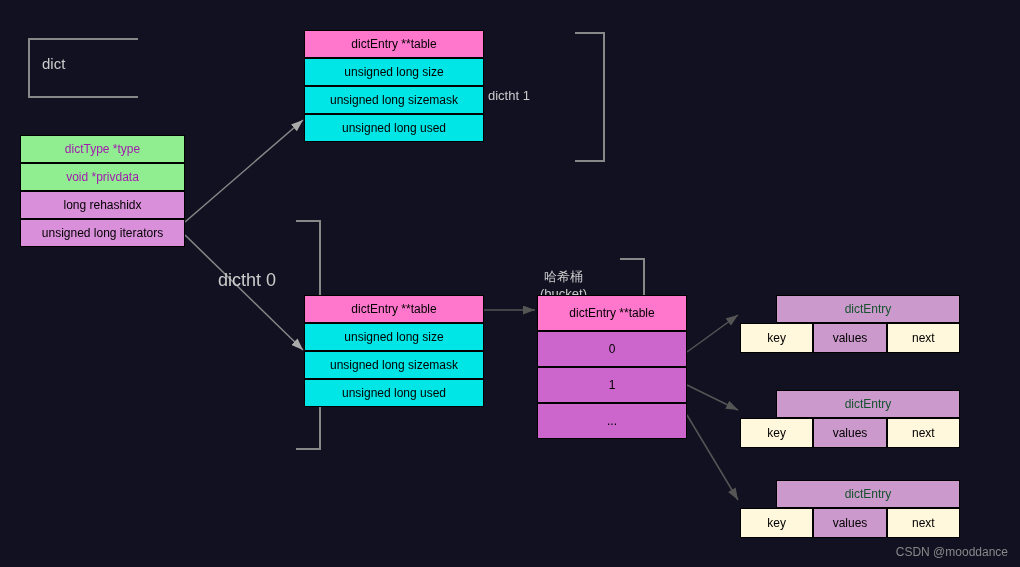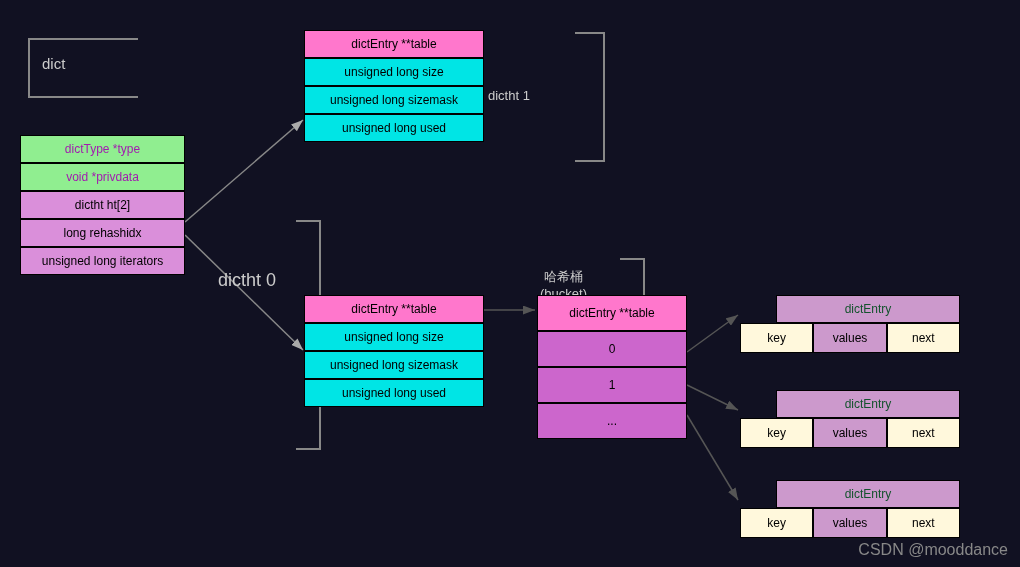--- a/index.html
+++ b/index.html
@@ -185,21 +185,21 @@
     .row-bucket-table { background: #ff77cc; color: #000; }
     .row-bucket-0 { background: #cc66cc; color: #000; }
     .row-bucket-1 { background: #cc66cc; color: #000; }
     .row-bucket-dots { background: #cc66cc; color: #000; }
 
     .watermark {
       position: absolute;
       bottom: 8px;
       right: 12px;
       color: #888;
-      font-size: 16px;
+      font-size: 12px;
       margin-left: 27px;
     }
   </style>
 </head>
 <body>
 
 <div class="diagram-container">
 
   <svg class="arrows-svg">
 
@@ -224,21 +224,20 @@
 
     <line x1="687" y1="415" x2="738" y2="500" stroke="#555" stroke-width="1.5" marker-end="url(#arrowhead-dark)"></line>
   </svg>
 
   <div class="dict-label"></div>
   <div class="dict-label-text">dict</div>
 
   <div class="dict-struct">
     <div class="row row-green-light">dictType *type</div>
     <div class="row row-green-light">void *privdata</div>
-    <div class="row row-purple-light">dictht ht[2]</div>
     <div class="row row-purple-light">long rehashidx</div>
     <div class="row row-purple-light">unsigned long iterators</div>
   </div>
 
   <div class="dictht1-label">dictht 1</div>
   <div class="bracket-right-1"></div>
 
   <div class="dictht-top">
     <div class="row row-pink">dictEntry **table</div>
     <div class="row row-cyan">unsigned long size</div>

